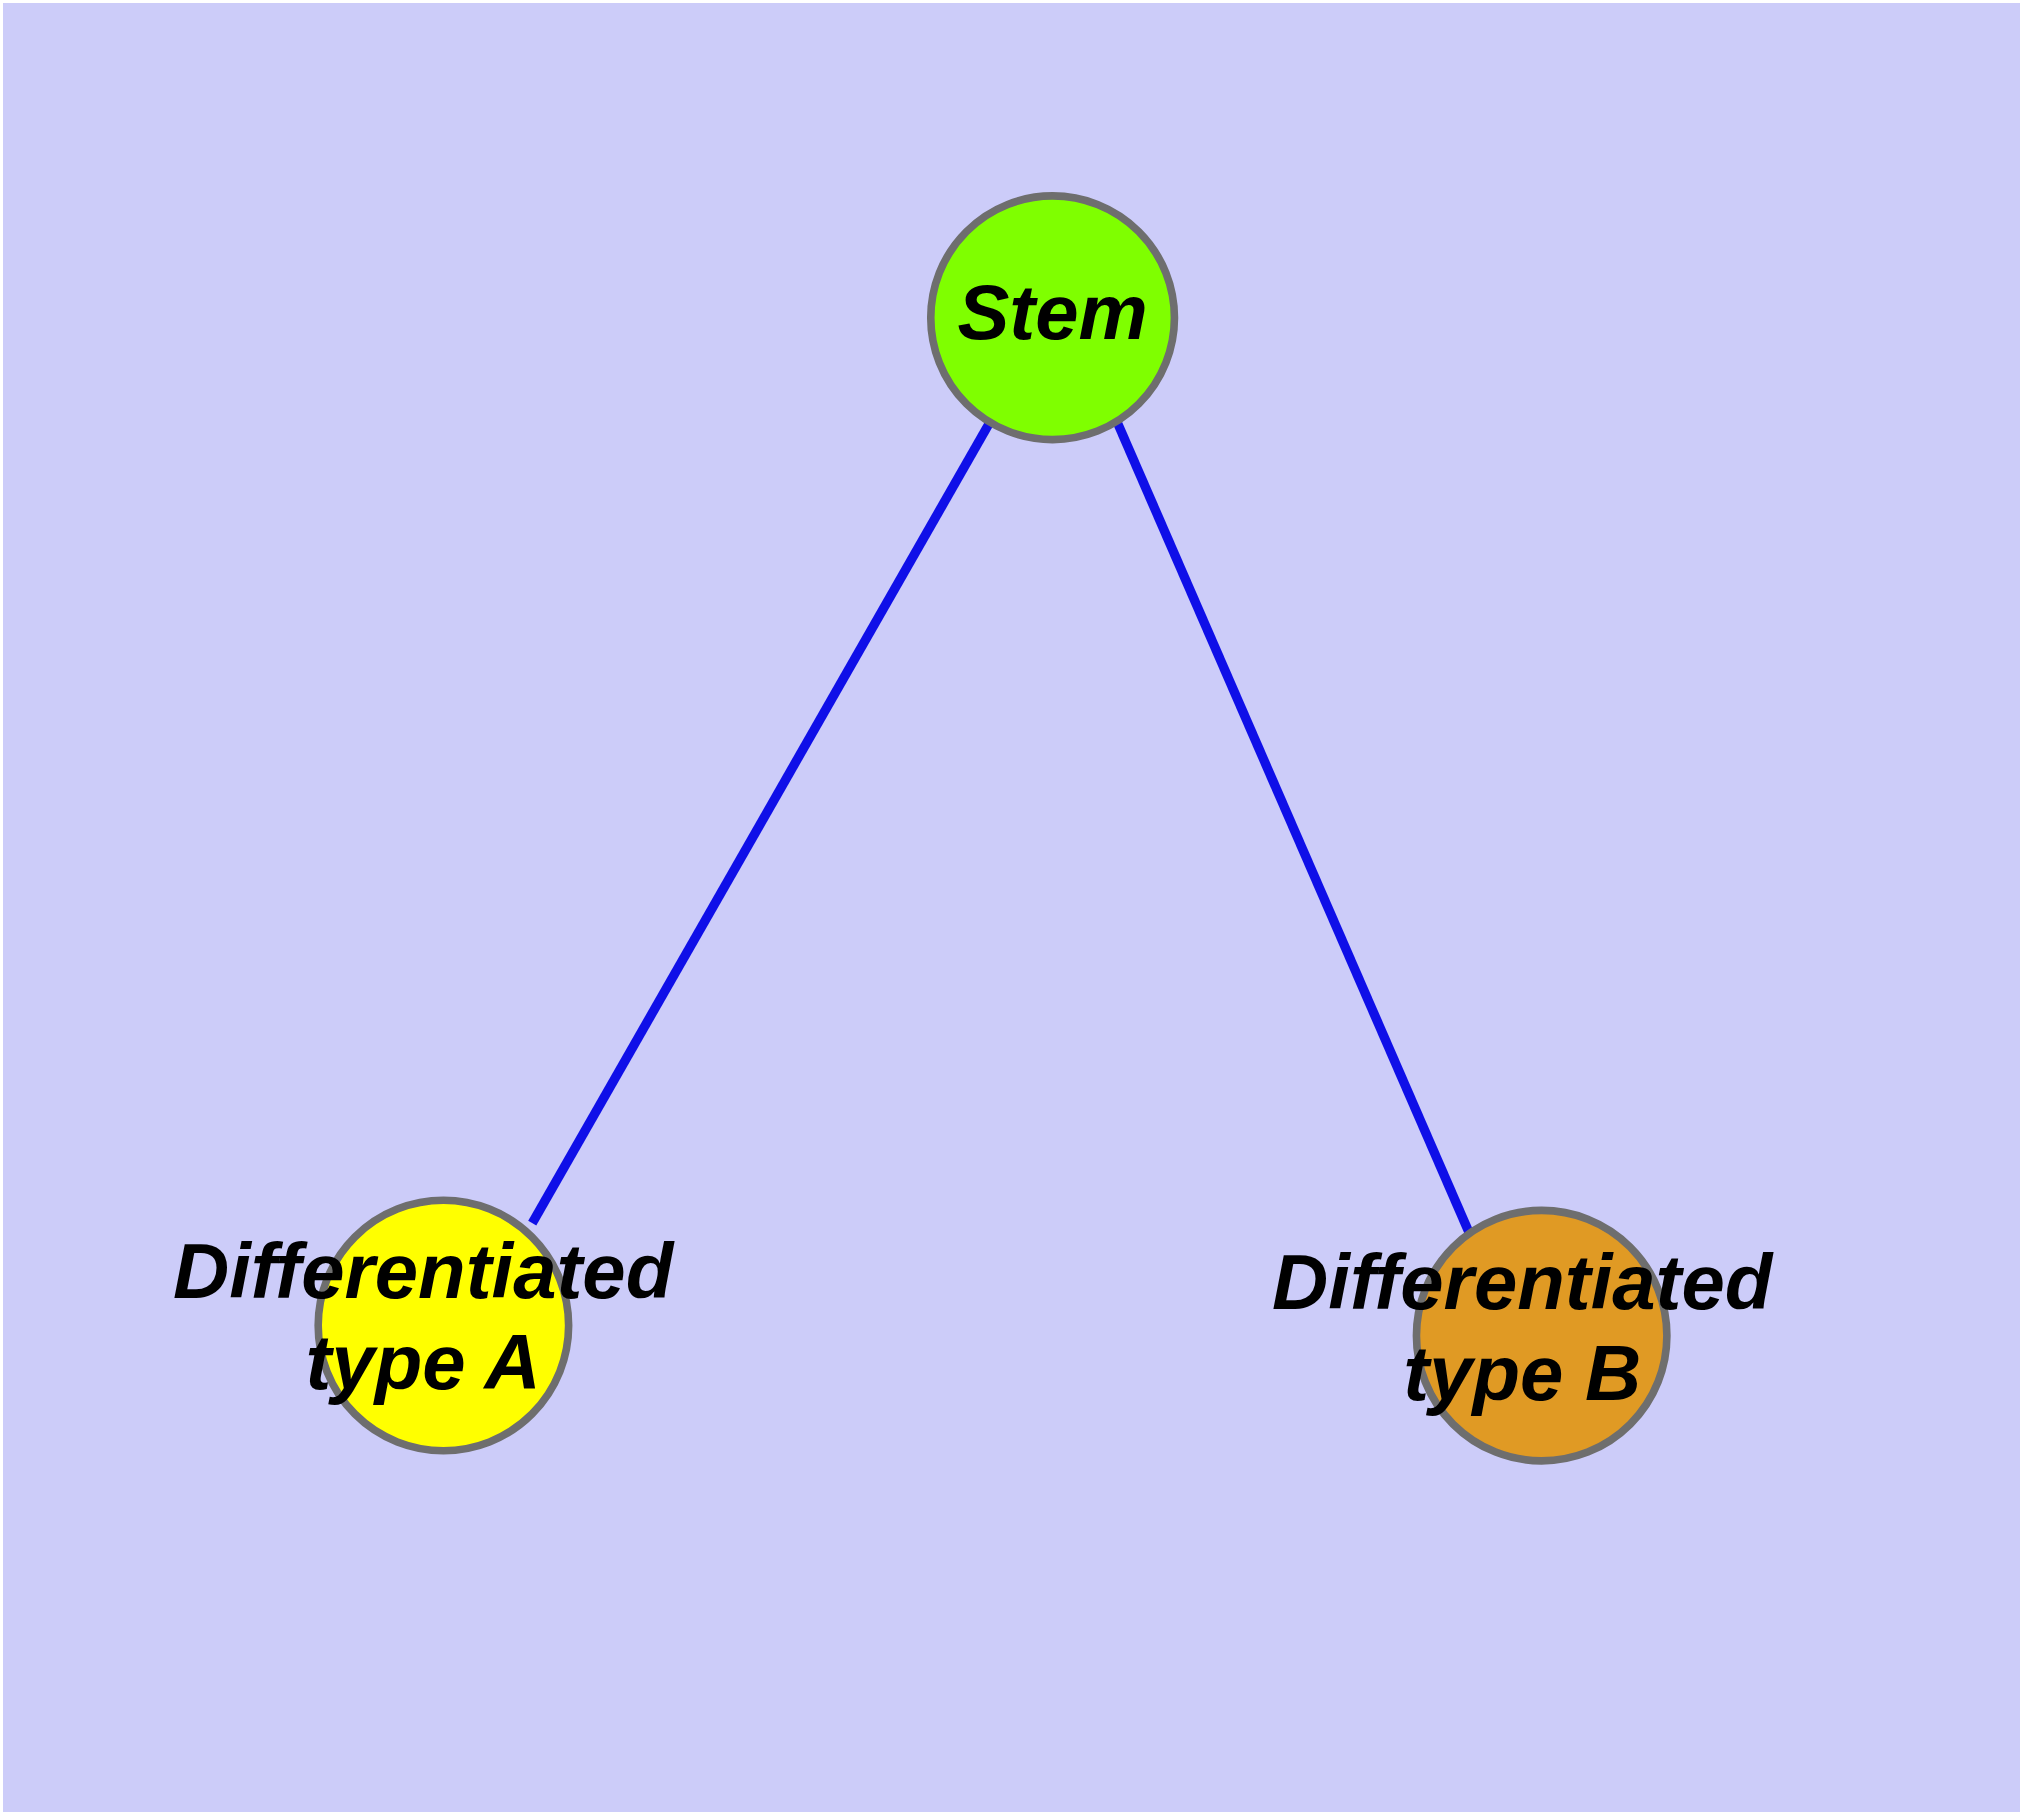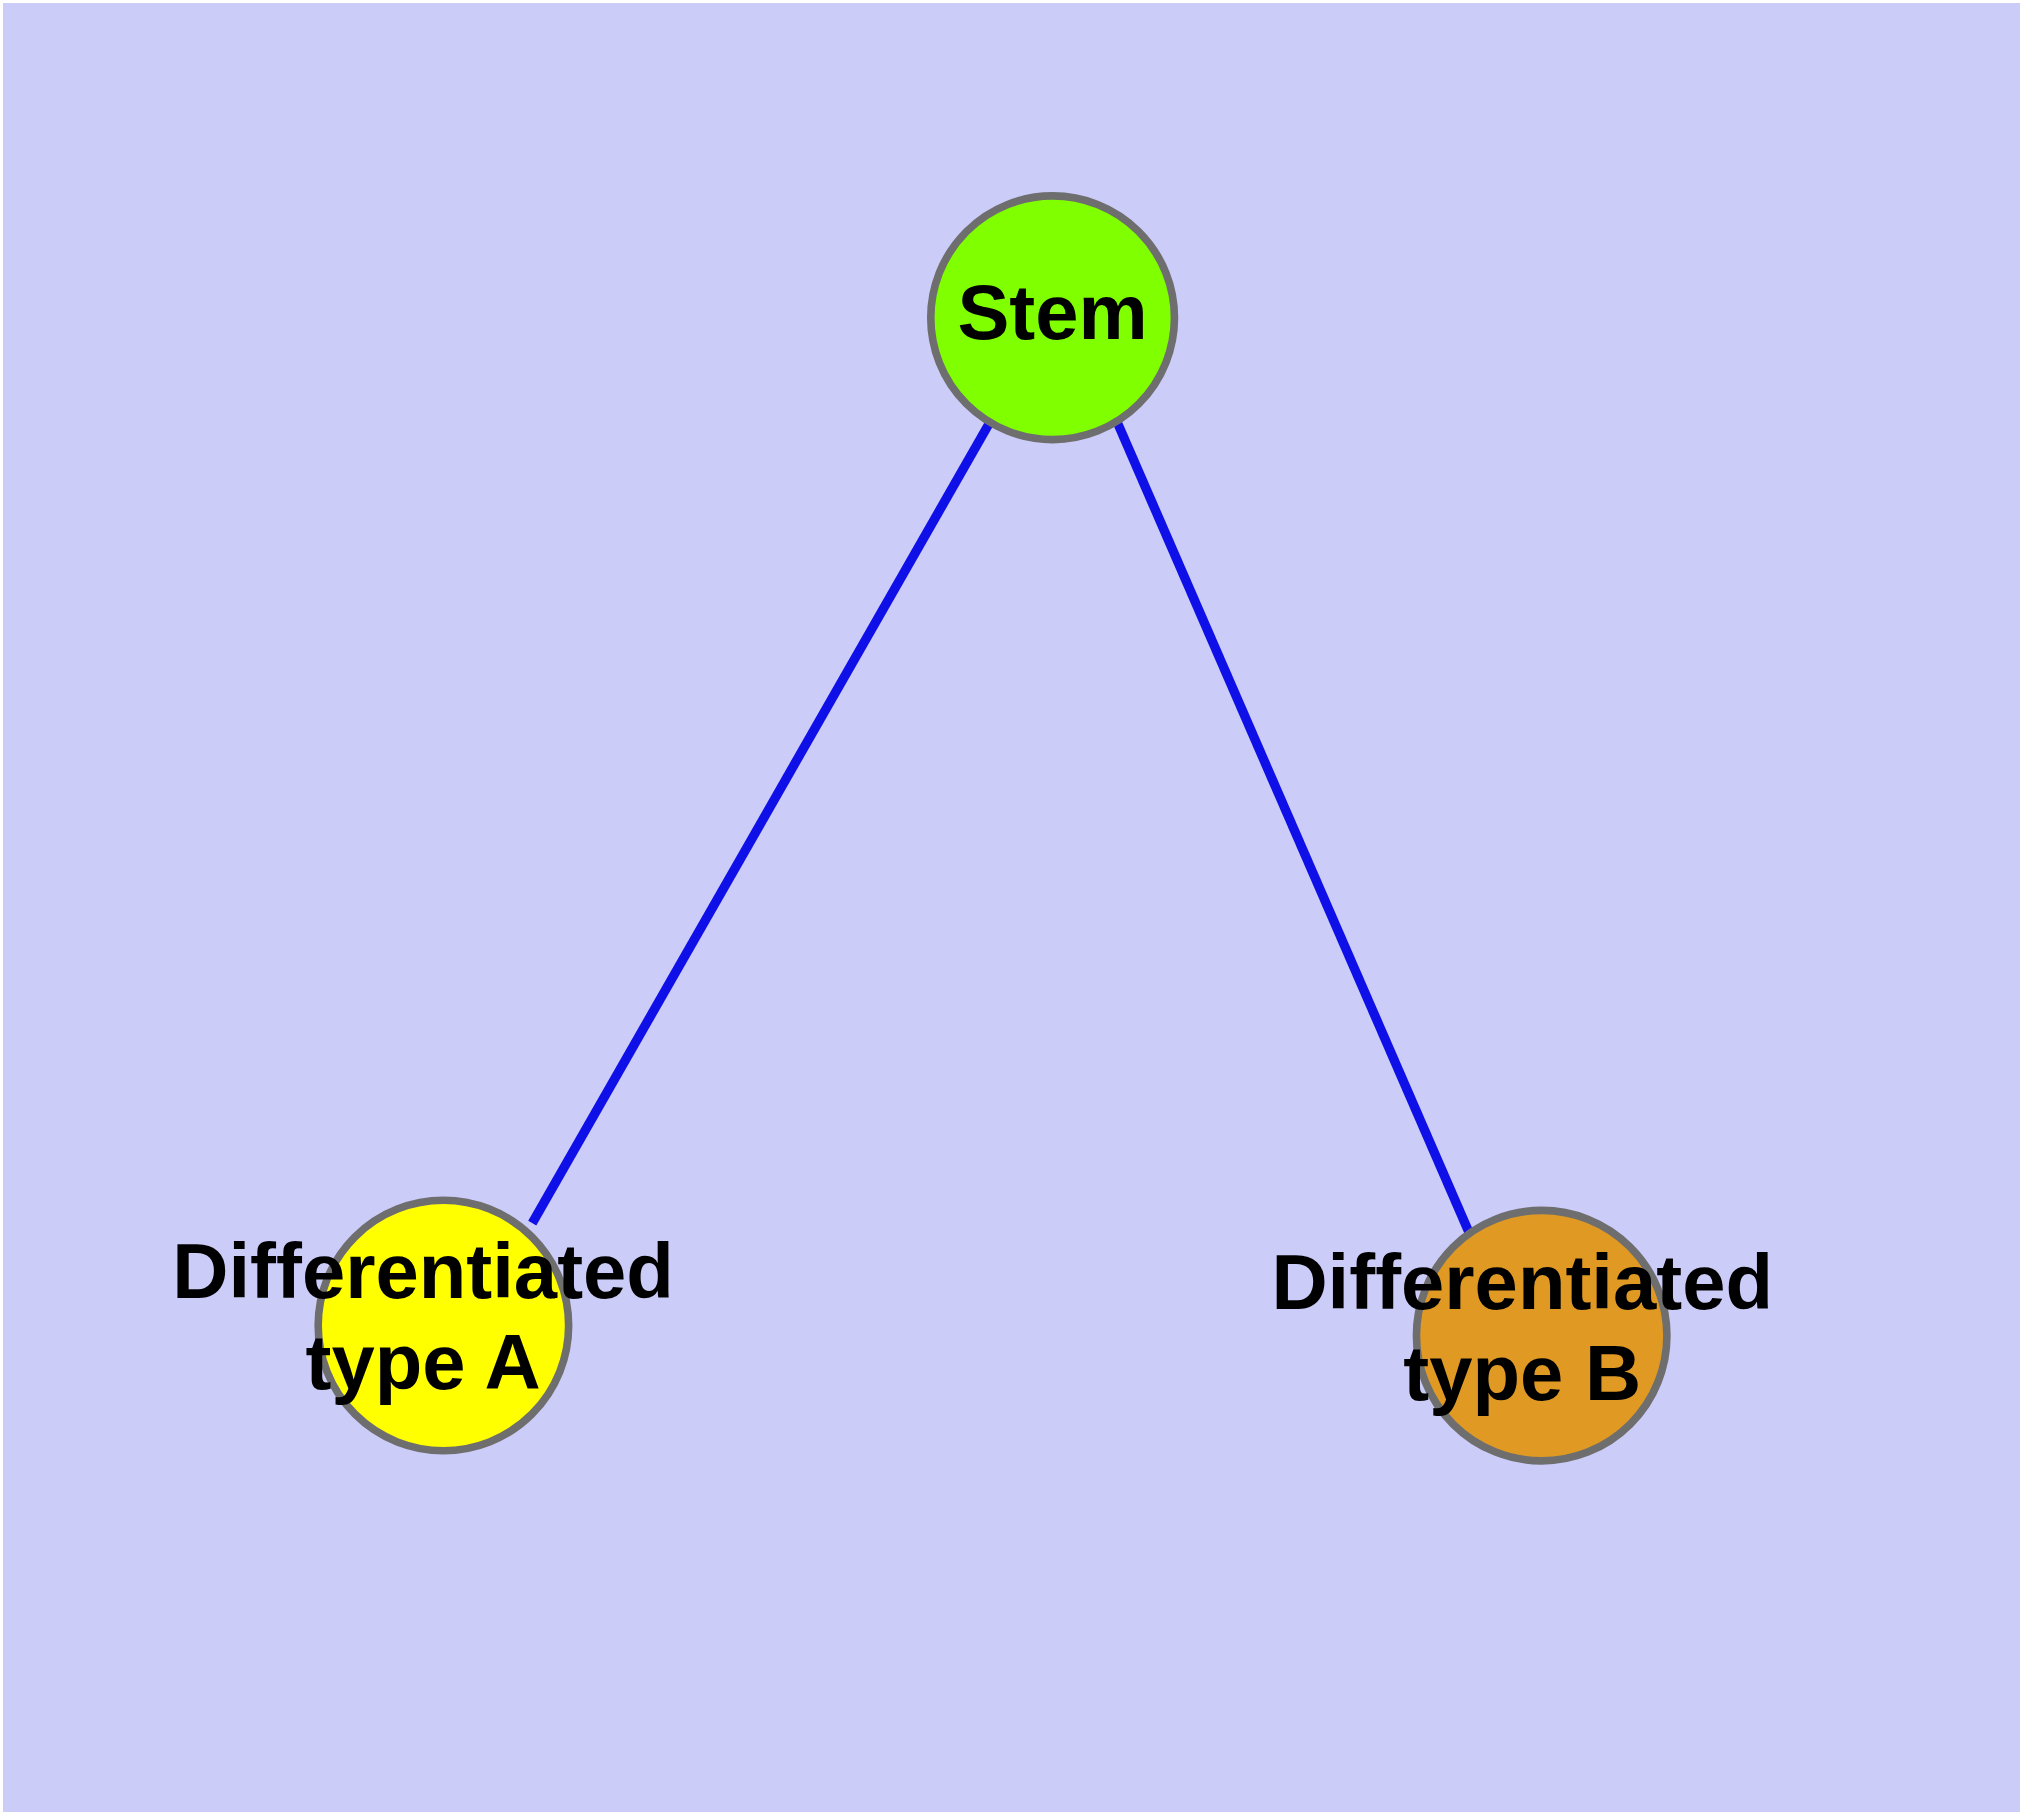--- a/index.html
+++ b/index.html
@@ -10,20 +10,21 @@
   #canvas {
     position: relative;
     width: 2021px;
     height: 1812px;
     background: #ccccf9;
     border-top: 3.4px solid #ffffff;
     border-left: 3.4px solid #ffffff;
     box-sizing: border-box;
     overflow: hidden;
     font-family: "Liberation Sans", sans-serif;
+    font-style: italic;
   }
   #graph-svg {
     position: absolute;
     inset: 0;
     width: 100%;
     height: 100%;
     display: block;
   }
   .node-label {
     font-family: "Liberation Sans", sans-serif;

